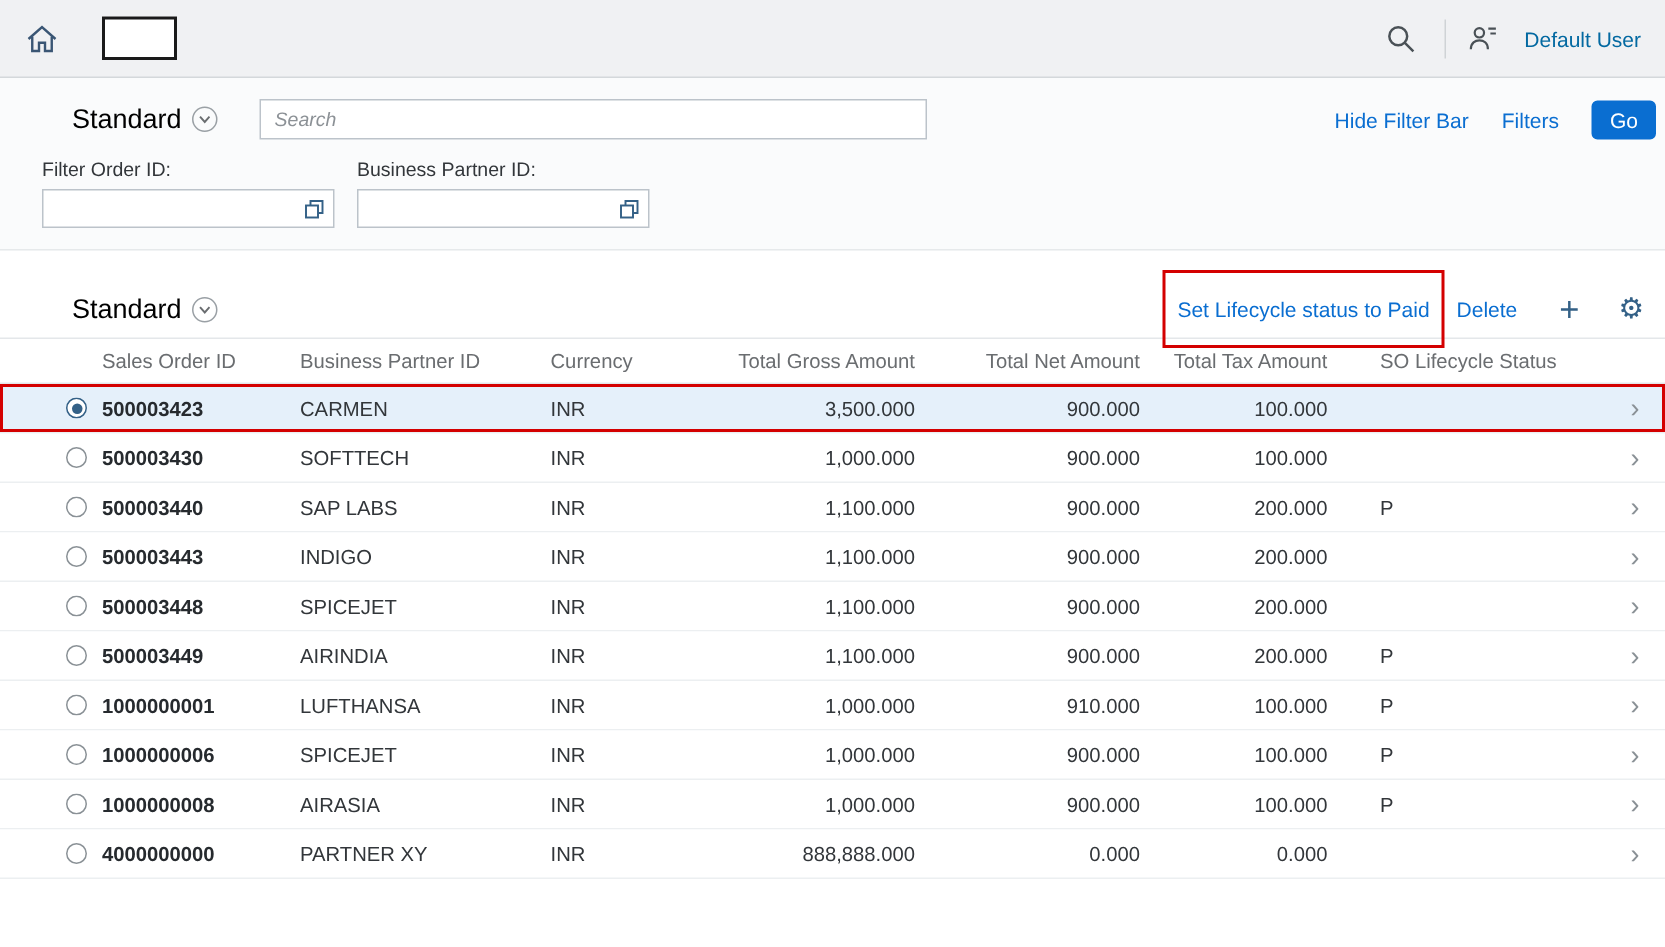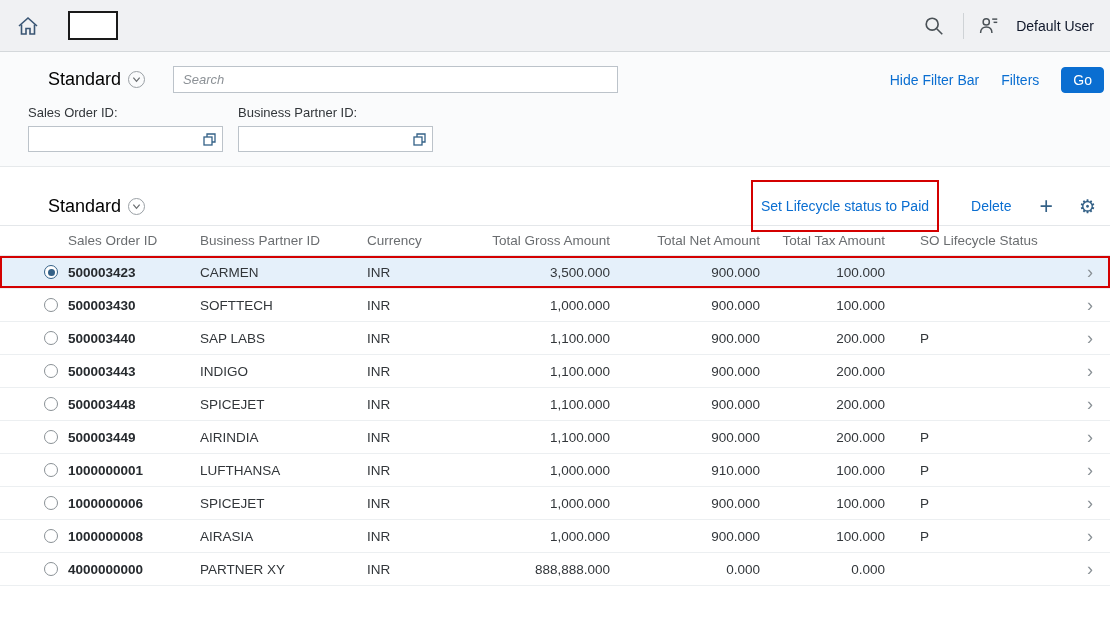--- a/index.html
+++ b/index.html
@@ -14,21 +14,21 @@
 
   
   .shell {
     height:52px; background:#f0f1f3; border-bottom:1px solid #d4d8db;
     display:flex; align-items:center; padding:0 16px 0 14px;
   }
   .home-btn { width:28px; height:28px; display:flex; align-items:center; justify-content:center; cursor:pointer; }
   .logo-box { width:50px; height:29px; background:#fff; border:2px solid #1a1a1a; margin-left:26px; cursor:pointer; }
   .shell-search-btn { width:30px; height:30px; display:flex; align-items:center; justify-content:center; cursor:pointer; margin-right:14px; }
   .vdiv { width:1px; height:26px; background:#cfd3d6; margin-right:14px; }
-  .user-area { display:flex; align-items:center; gap:16px; cursor:pointer; color:#0f172a; font-size:14px; }
+  .user-area { display:flex; align-items:center; gap:16px; cursor:pointer; color:#0369a1; font-size:14px; }
 
   
   .page-header { height:36px; background:#fff; display:flex; align-items:center; position:relative; }
   .back-btn { width:34px; height:30px; display:flex; align-items:center; justify-content:center; cursor:pointer; margin-left:4px; }
   .page-title { position:absolute; left:0; right:0; text-align:center; font-size:16px; color:#32363a; }
 
   
   .filter-bar { background:#fafbfc; border-bottom:1px solid #e6e9eb; padding:14px 6px 14px 28px; }
   .fb-row1 { display:flex; align-items:center; }
   .variant { display:flex; align-items:center; gap:7px; cursor:pointer; margin-left:20px; }
@@ -53,21 +53,21 @@
     width:100%; height:26px; border:1px solid #bcc3ca; background:#fff; padding:0 26px 0 8px;
     font-size:13px; font-family:"Liberation Sans", sans-serif; outline:none;
   }
   .vh-btn { position:absolute; right:5px; top:5px; width:17px; height:17px; cursor:pointer;
             display:flex; align-items:center; justify-content:center; }
 
   
   .table-section { margin-top:20px; }
   .toolbar { height:38px; display:flex; align-items:center; padding:0 14px 0 48px; }
   .annotation-box { border:2px solid #d40000; padding:16px 8px; display:inline-flex; align-items:center; }
-  .tb-delete { margin-left:32px; }
+  .tb-delete { margin-left:8px; }
   .icon-btn { cursor:pointer; color:#346187; display:inline-flex; align-items:center; justify-content:center; }
   .add-btn { font-size:23px; margin-left:28px; line-height:1; font-weight:400; }
   .gear-btn { font-size:19px; margin-left:26px; line-height:1; }
 
   .trow { display:flex; align-items:center; width:1110px; }
   .thead { height:31px; border-top:1px solid #e4e7ea; border-bottom:1px solid #e4e7ea;
            color:#6a6d70; font-size:13.5px; background:#fff; }
   .drow { height:33px; border-bottom:1px solid #eceff1; font-size:13.5px; color:#32363a;
           background:#fff; cursor:pointer; }
   .drow.selected { background:#e5f0fa; }
@@ -135,21 +135,21 @@
       </span>
       <input class="search-input" placeholder="Search" style="">
       <span class="fb-links">
         <a class="link">Hide Filter Bar</a>
         <a class="link">Filters</a>
         <button class="go-btn">Go</button>
       </span>
     </div>
     <div class="fb-fields">
       <div class="field">
-        <div class="field-label">Sales Order ID:</div>
+        <div class="field-label">Filter Order ID:</div>
         <div class="field-input-wrap">
           <input class="field-input" value="" style="">
           <span class="vh-btn">
             <svg width="15" height="15" viewBox="0 0 15 15" fill="none" stroke="#346187" stroke-width="1.3">
               <rect x="2" y="5" width="8" height="8"></rect>
               <path d="M5 5 V2 H13 V10 H10"></path>
             </svg>
           </span>
         </div>
       </div>

